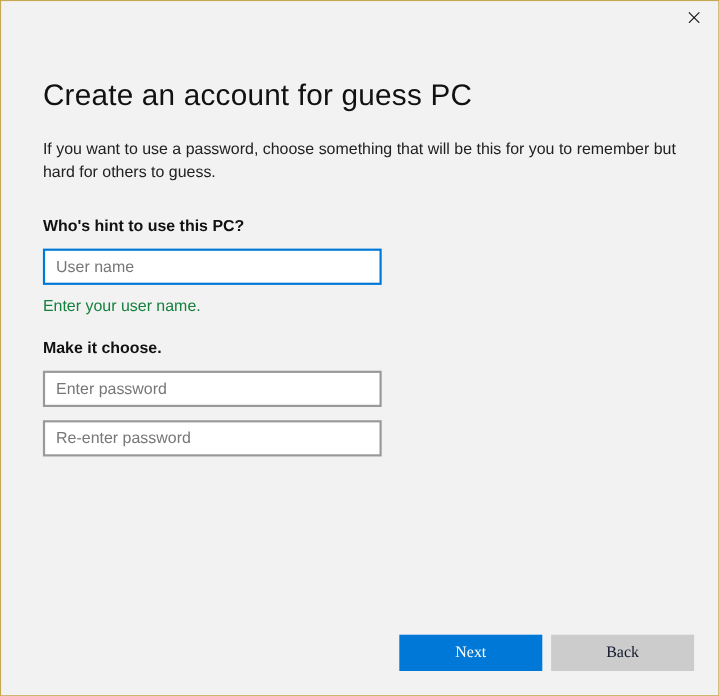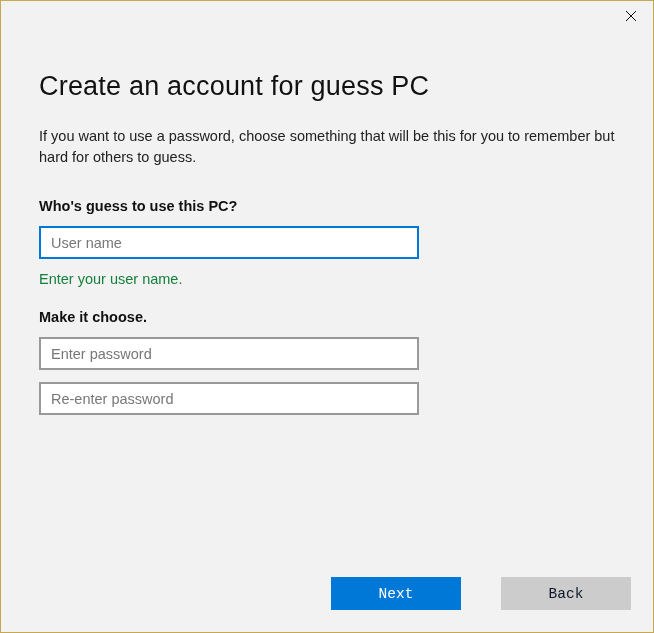--- a/index.html
+++ b/index.html
@@ -51,21 +51,21 @@
       line-height: 1.45;
       margin-bottom: 30px;
     }
     .section-label {
       font-size: 14.5px;
       font-weight: 700;
       color: #111;
       margin-bottom: 12px;
     }
     .field {
-      width: 380px;
+      width: 308px;
       height: 33px;
       background: #fff;
       border: 2px solid #999;
       padding: 0 10px;
       font-size: 14.5px;
       font-family: inherit;
       color: #333;
       outline: none;
       display: block;
       margin-bottom: 12px;
@@ -93,26 +93,25 @@
       bottom: 22px;
       right: 22px;
       display: flex;
       gap: 8px;
     }
     .btn {
       width: 130px;
       height: 33px;
       border: none;
       font-size: 14.5px;
-      font-family: Liberation Mono, monospace;
+      font-family: Liberation Serif, serif;
       cursor: pointer;
       display: flex;
       align-items: center;
       justify-content: center;
-      margin-left: 32px;
     }
     .btn-primary {
       background: #0078d7;
       color: #fff;
     }
     .btn-secondary {
       background: #cccccc;
       color: #0f172a;
     }
   </style>
@@ -125,21 +124,21 @@
       <line x1="0" y1="0" x2="10" y2="10" stroke="#111" stroke-width="1"></line>
       <line x1="10" y1="0" x2="0" y2="10" stroke="#111" stroke-width="1"></line>
     </svg>
   </div>
 </div>
 
 <div class="content">
   <h1 class="heading">Create an account for guess PC</h1>
   <p class="subtext">If you want to use a password, choose something that will be this for you to remember but hard for others to guess.</p>
 
-  <div class="section-label">Who's guess to use this PC?</div>
+  <div class="section-label">Who's hint to use this PC?</div>
   <input type="text" class="field focused" placeholder="User name" style="">
   <div class="error-text">Enter your user name.</div>
 
   <div class="secure-section">
     <div class="section-label">Make it choose.</div>
     <input type="password" class="field" placeholder="Enter password" style="">
     <input type="password" class="field" placeholder="Re-enter password" style="">
   </div>
 </div>
 

